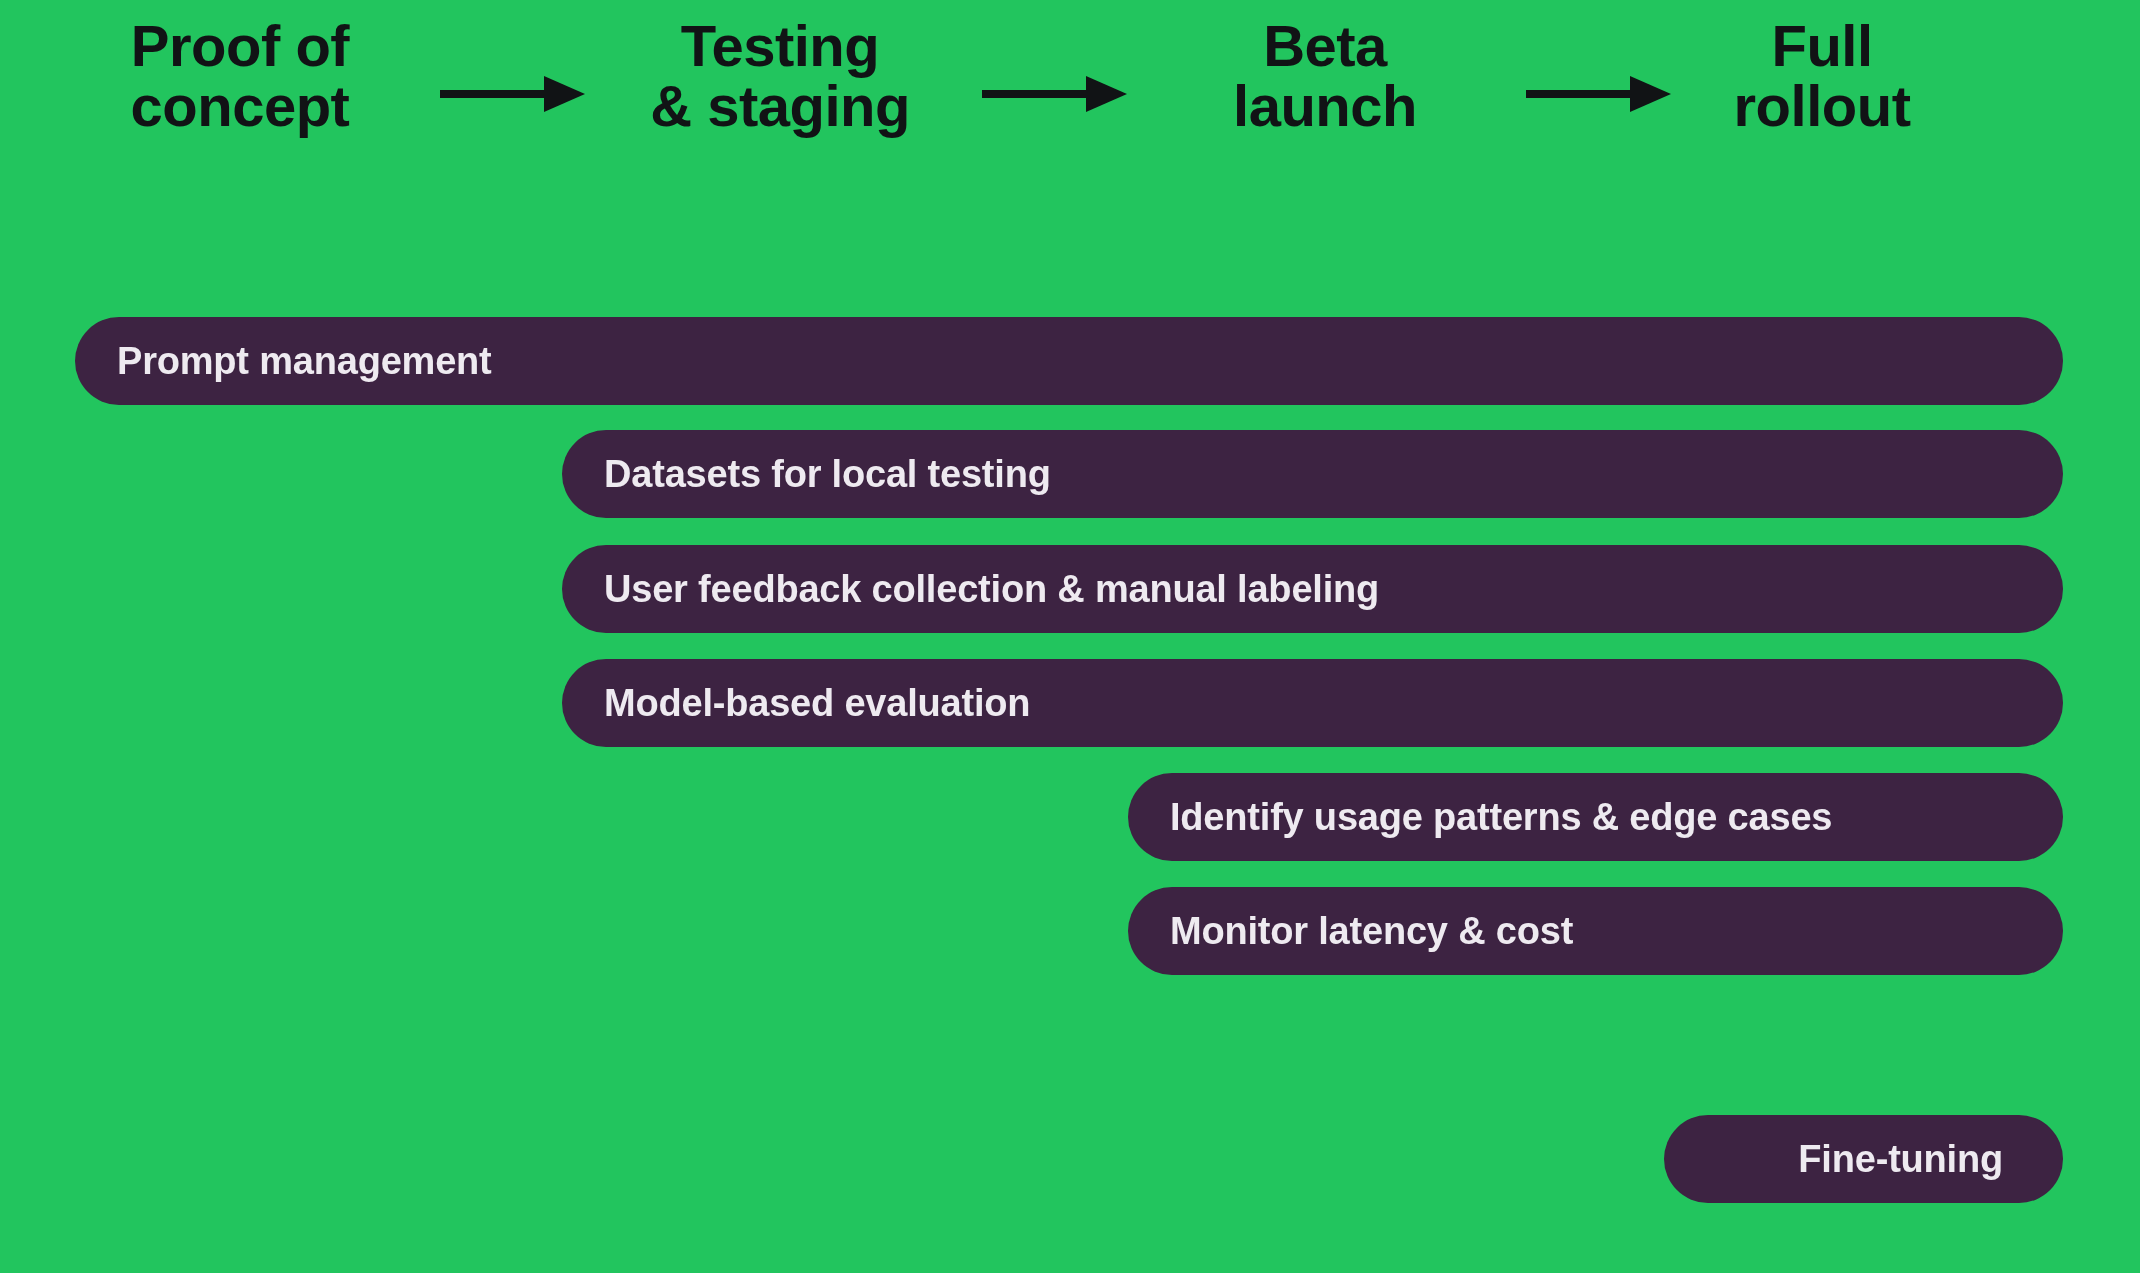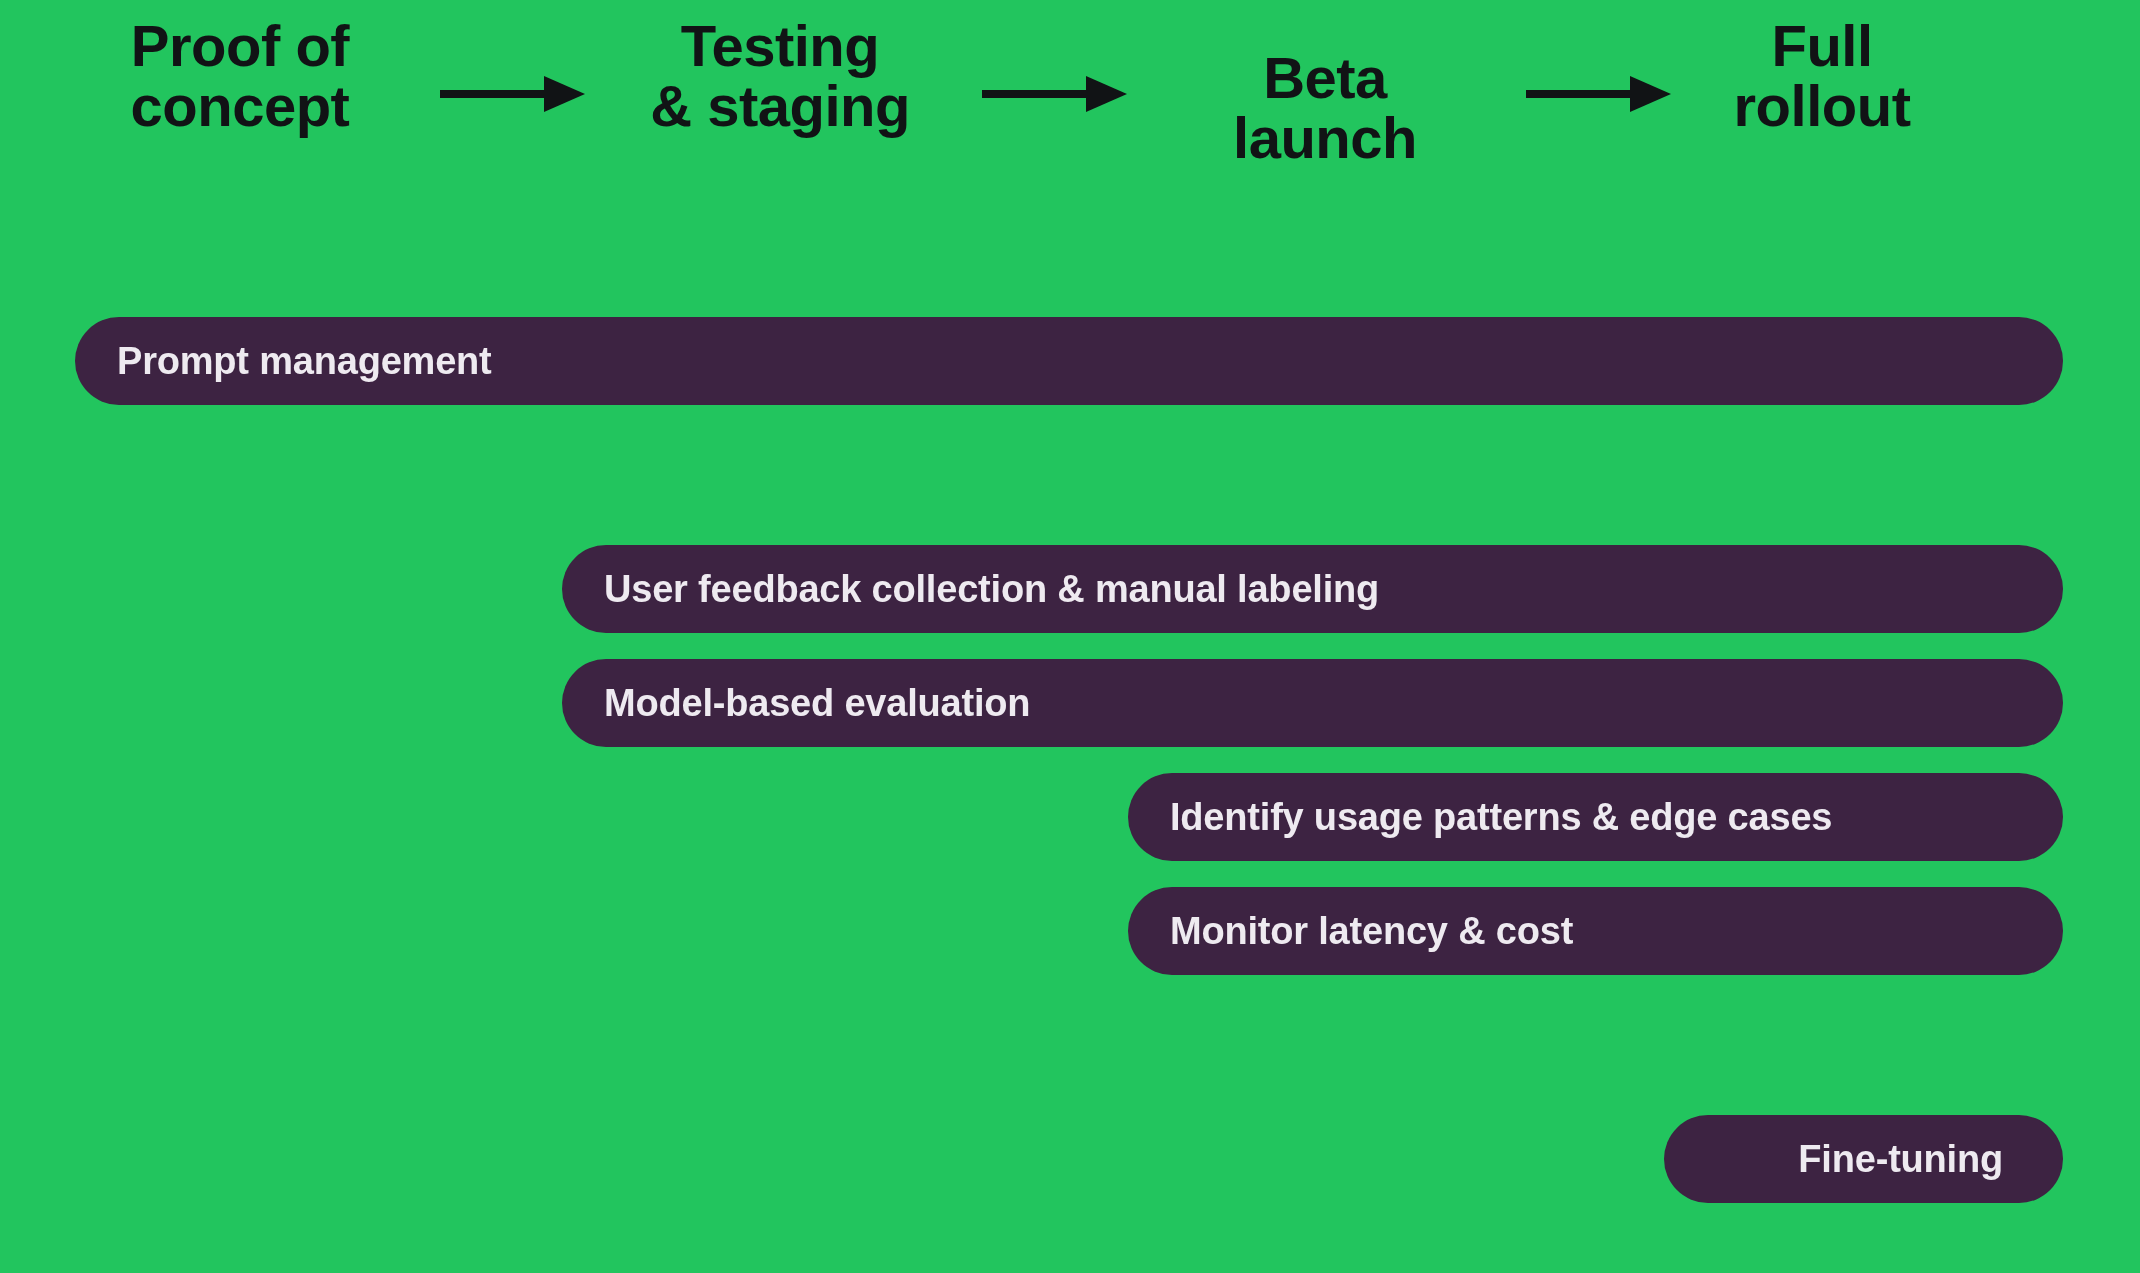--- a/index.html
+++ b/index.html
@@ -28,21 +28,21 @@
     text-align: center;
     color: #111315;
     font-size: 58px;
     font-weight: bold;
     line-height: 1.03;
     letter-spacing: -0.5px;
     white-space: pre-line;
   }
   #stage-0 { left: 70px;   }
   #stage-1 { left: 610px;  }
-  #stage-2 { left: 1155px; margin-top: 32px; }
+  #stage-2 { left: 1155px; }
   #stage-3 { left: 1652px; }
 
   
   .stage-arrow {
     position: absolute;
     top: 72px;
     width: 145px;
     height: 44px;
   }
   #arrow-0 { left: 440px;  }
@@ -104,20 +104,23 @@
       <rect x="0" y="18" width="112" height="8" fill="#111315"></rect>
       <polygon points="104,4 145,22 104,40" fill="#111315"></polygon>
     </svg>
   </div>
 
 
   <div class="pill align-left" style="left:75px; top:317px; width:1988px;">
     <span class="pill-label">Prompt management</span>
   </div>
 
+  <div class="pill align-left" style="left:562px; top:430px; width:1501px;">
+    <span class="pill-label">Datasets for local testing</span>
+  </div>
 
   <div class="pill align-left" style="left:562px; top:545px; width:1501px;">
     <span class="pill-label">User feedback collection &amp; manual labeling</span>
   </div>
 
   <div class="pill align-left" style="left:562px; top:659px; width:1501px;text-align:right;">
     <span class="pill-label">Model-based evaluation</span>
   </div>
 
   <div class="pill align-left" style="left:1128px; top:773px; width:935px;">

